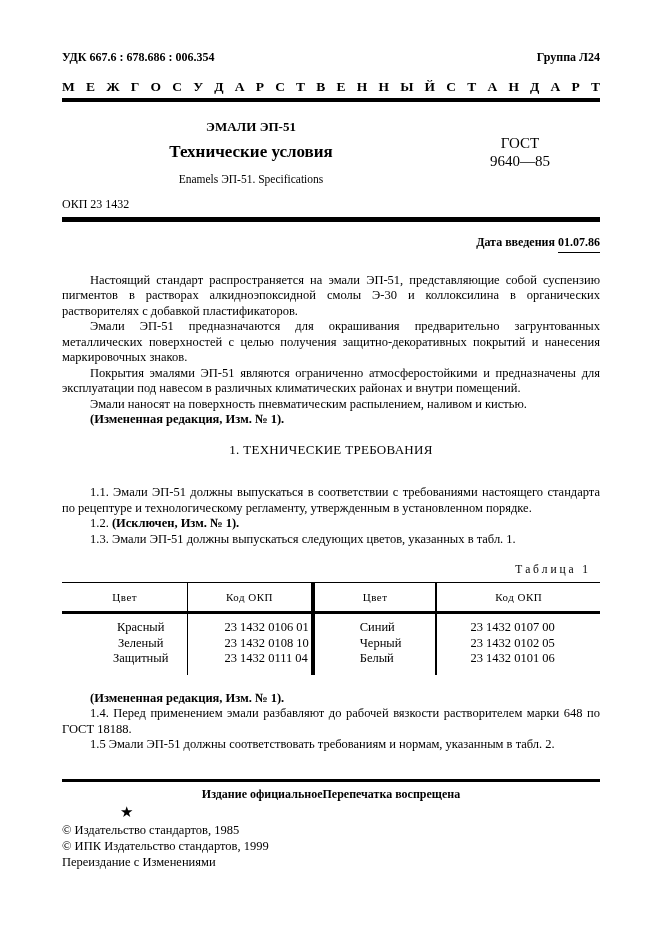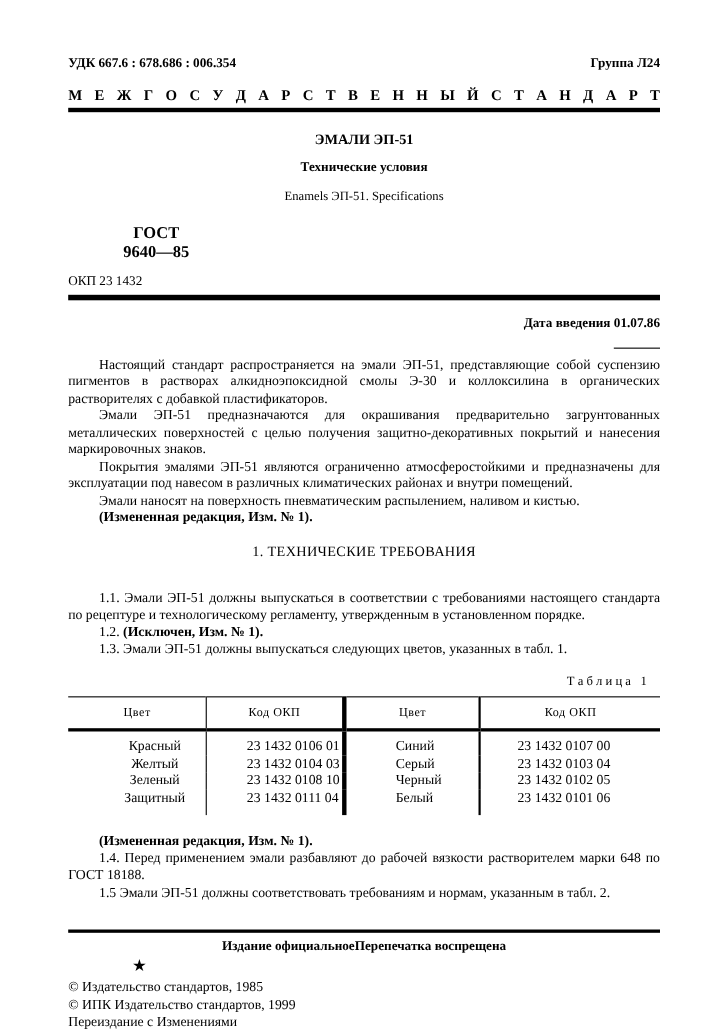--- a/index.html
+++ b/index.html
@@ -1,30 +1,30 @@
 <!DOCTYPE html>
 <html><head>
 <meta charset="utf-8">
 <style>
   html,body{margin:0;padding:0;background:#fff;}
   body{width:661px;height:936px;color:#000;font-family:"Liberation Serif",serif;font-size:12.5px;line-height:15.5px;}
   .page{box-sizing:border-box;width:661px;height:700px;padding:50px 61px 0 62px;background:#fff;}
   .hdr-row{display:flex;justify-content:space-between;font-weight:bold;font-size:12px;}
   .msk{margin-top:13px;font-weight:bold;font-size:13.5px;text-align:justify;text-align-last:justify;}
   .rule4{height:4px;background:#000;margin-top:4px;}
-  .title-block{display:flex;margin-top:17px;flex-direction:column;}
+  .title-block{display:flex;margin-top:17px;}
   .title-left{flex:1;text-align:center;}
   .t1{font-weight:bold;font-size:13px;}
-  .t2{font-weight:bold;font-size:12px;margin-top:9px;}
+  .t2{font-weight:bold;font-size:17px;margin-top:9px;}
   .t3{font-size:11.5px;margin-top:13px;}
-  .gost-box{width:160px;text-align:center;font-weight:bold;font-size:15px;line-height:18px;padding-top:15px;}
+  .gost-box{width:160px;text-align:center;font-weight:normal;font-size:15px;line-height:18px;padding-top:15px;}
   .okp{margin-top:9px;font-size:12px;}
   .rule5{height:5px;background:#000;margin-top:5px;}
   .date-line{text-align:right;font-weight:bold;font-size:12px;margin-top:13px;}
-  .date-val{border-bottom:1px solid #000;padding-bottom:16px;}
+  .date-val{border-bottom:1px solid #000;padding-bottom:3px;}
   .intro{margin-top:22px;}
   p.para{margin:0;text-indent:28px;text-align:justify;}
   .bold{font-weight:bold;}
   .sec-heading{text-align:center;font-weight:normal;font-size:13px;margin-top:14px;letter-spacing:0.3px;}
   .sec-body{margin-top:28px;}
   .tbl-caption{text-align:right;font-size:11.5px;margin-top:15px;padding-right:12px;}
   table.t{width:100%;border-collapse:collapse;table-layout:fixed;margin-top:4px;border-top:1px solid #000;}
   .c1{width:23.4%}.c2{width:23.2%}.c3{width:23.0%}.c4{width:30.4%}
   table.t th{font-weight:normal;font-size:11px;letter-spacing:0.5px;text-align:center;border-bottom:3px solid #000;padding:7px 2px 6px;}
   table.t td{padding:0;vertical-align:top;font-size:12.5px;line-height:15.5px;}
@@ -112,26 +112,20 @@
       </tr>
     </thead>
     <tbody>
       <tr>
         <td class="vr1 pl1">Красный</td>
         <td class="vr2 pl2">23 1432 0106 01</td>
         <td class="vr3 pl3">Синий</td>
         <td class="pl4">23 1432 0107 00</td>
       </tr>
       <tr>
-        <td class="vr1 pl1">Желтый</td>
-        <td class="vr2 pl2">23 1432 0104 03</td>
-        <td class="vr3 pl3">Серый</td>
-        <td class="pl4">23 1432 0103 04</td>
-      </tr>
-      <tr>
         <td class="vr1 pl1">Зеленый</td>
         <td class="vr2 pl2">23 1432 0108 10</td>
         <td class="vr3 pl3">Черный</td>
         <td class="pl4">23 1432 0102 05</td>
       </tr>
       <tr>
         <td class="vr1 pl1">Защитный</td>
         <td class="vr2 pl2">23 1432 0111 04</td>
         <td class="vr3 pl3">Белый</td>
         <td class="pl4">23 1432 0101 06</td>

